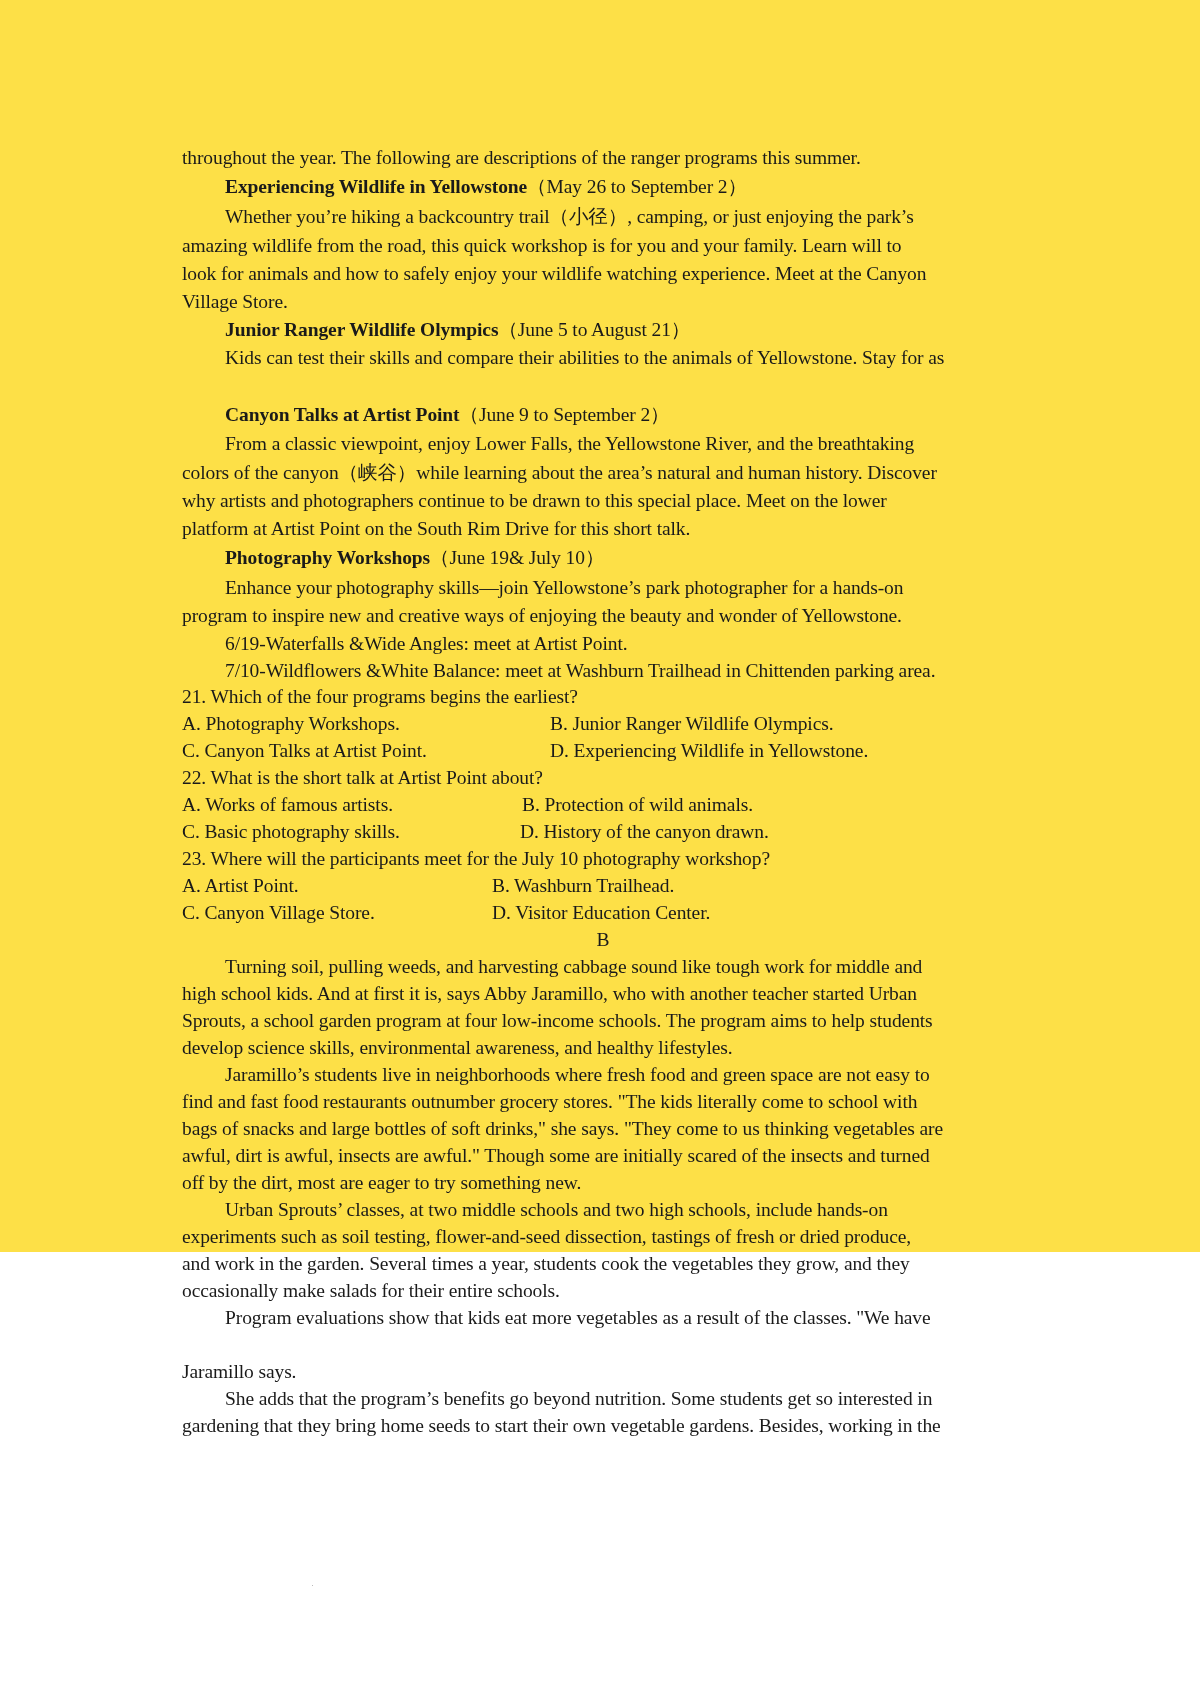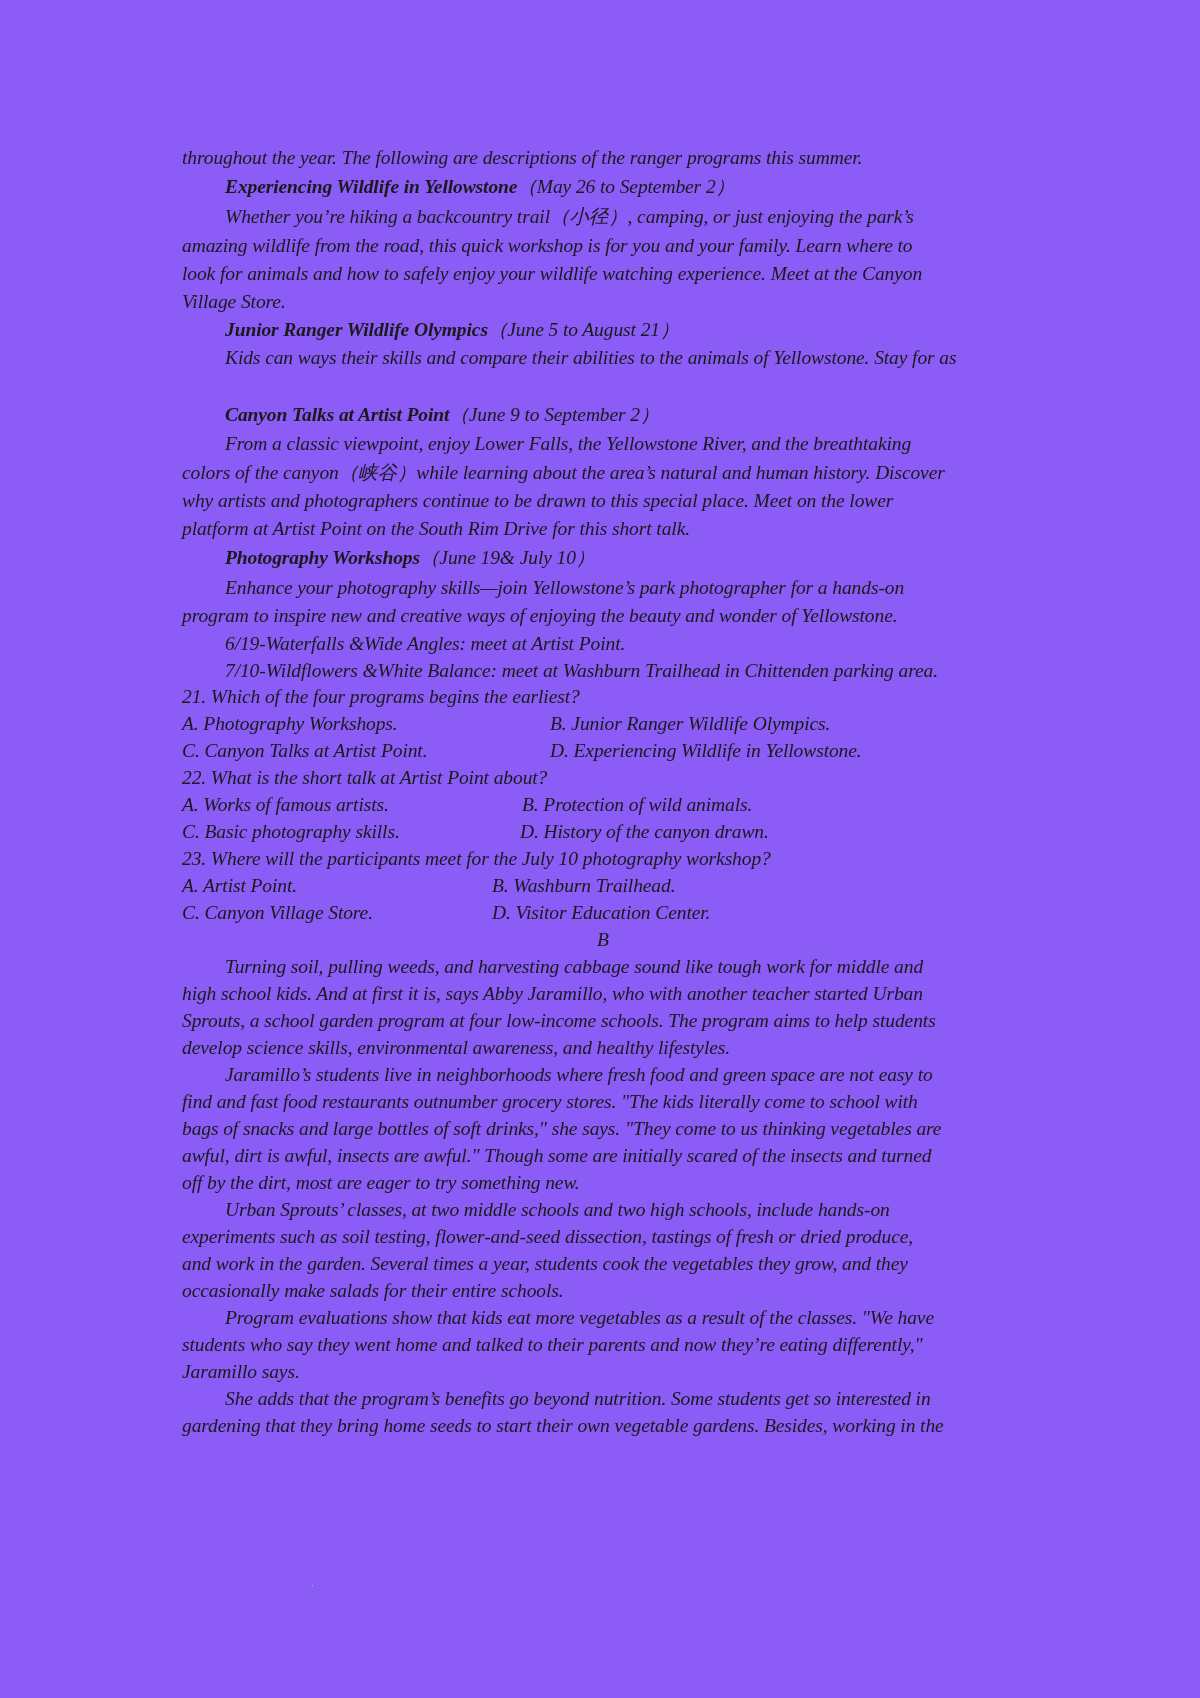--- a/index.html
+++ b/index.html
@@ -1,17 +1,17 @@
 <!DOCTYPE html>
 <html><head>
 <meta charset="utf-8">
 <style>
   html, body { margin: 0; padding: 0; background: #ffffff; }
   body { width: 1200px; height: 1698px; position: relative; overflow: hidden; }
-  .page { position: absolute; left: 0; top: 0; width: 1200px; height: 1698px; background: #8b5cf6; font-style: italic; }
+  .page { position: absolute; left: 0; top: 0; width: 1200px; height: 1252px; background: #fde047; }
   .line {
     position: absolute;
     left: 182px;
     font-family: "Liberation Serif", "DejaVu Serif", serif;
     font-size: 19.5px;
     line-height: 24px;
     color: #1a1a1a;
     white-space: nowrap;
     letter-spacing: -0.1px;
   }
@@ -24,28 +24,28 @@
 <body>
 
 <div class="page">
 
   <div class="line" style="top:146px">throughout the year. The following are descriptions of the ranger programs this summer.</div>
 
   <div class="line indent" style="top:175px">
     <span class="bold">Experiencing Wildlife in Yellowstone</span><span>（May 26 to September 2）</span>
   </div>
   <div class="line indent" style="top:205px">Whether you’re hiking a backcountry trail（小径）, camping, or just enjoying the park’s</div>
-  <div class="line" style="top:234px">amazing wildlife from the road, this quick workshop is for you and your family. Learn where to</div>
+  <div class="line" style="top:234px">amazing wildlife from the road, this quick workshop is for you and your family. Learn will to</div>
   <div class="line" style="top:262px">look for animals and how to safely enjoy your wildlife watching experience. Meet at the Canyon</div>
   <div class="line" style="top:290px">Village Store.</div>
 
   <div class="line indent" style="top:318px">
     <span class="bold">Junior Ranger Wildlife Olympics</span><span>（June 5 to August 21）</span>
   </div>
-  <div class="line indent" style="top:346px">Kids can ways their skills and compare their abilities to the animals of Yellowstone. Stay for as</div>
+  <div class="line indent" style="top:346px">Kids can test their skills and compare their abilities to the animals of Yellowstone. Stay for as</div>
 
   <div class="line indent" style="top:403px">
     <span class="bold">Canyon Talks at Artist Point</span><span>（June 9 to September 2）</span>
   </div>
   <div class="line indent" style="top:432px">From a classic viewpoint, enjoy Lower Falls, the Yellowstone River, and the breathtaking</div>
   <div class="line" style="top:489px">why artists and photographers continue to be drawn to this special place. Meet on the lower</div>
   <div class="line" style="top:461px">colors of the canyon（峡谷）while learning about the area’s natural and human history. Discover</div>
   <div class="line" style="top:517px">platform at Artist Point on the South Rim Drive for this short talk.</div>
 
   <div class="line indent" style="top:546px">
@@ -86,20 +86,19 @@
   <div class="line" style="top:1117px">bags of snacks and large bottles of soft drinks," she says. "They come to us thinking vegetables are</div>
   <div class="line" style="top:1144px">awful, dirt is awful, insects are awful." Though some are initially scared of the insects and turned</div>
   <div class="line" style="top:1171px">off by the dirt, most are eager to try something new.</div>
 
   <div class="line indent" style="top:1198px">Urban Sprouts’ classes, at two middle schools and two high schools, include hands-on</div>
   <div class="line" style="top:1225px">experiments such as soil testing, flower-and-seed dissection, tastings of fresh or dried produce,</div>
   <div class="line" style="top:1252px">and work in the garden. Several times a year, students cook the vegetables they grow, and they</div>
   <div class="line" style="top:1279px">occasionally make salads for their entire schools.</div>
 
   <div class="line indent" style="top:1306px">Program evaluations show that kids eat more vegetables as a result of the classes. "We have</div>
-  <div class="line" style="top:1333px">students who say they went home and talked to their parents and now they’re eating differently,"</div>
   <div class="line" style="top:1360px">Jaramillo says.</div>
 
   <div class="line indent" style="top:1387px">She adds that the program’s benefits go beyond nutrition. Some students get so interested in</div>
   <div class="line" style="top:1414px">gardening that they bring home seeds to start their own vegetable gardens. Besides, working in the</div>
 
   <div class="dot"></div>
 </div>
 
 </body></html>

